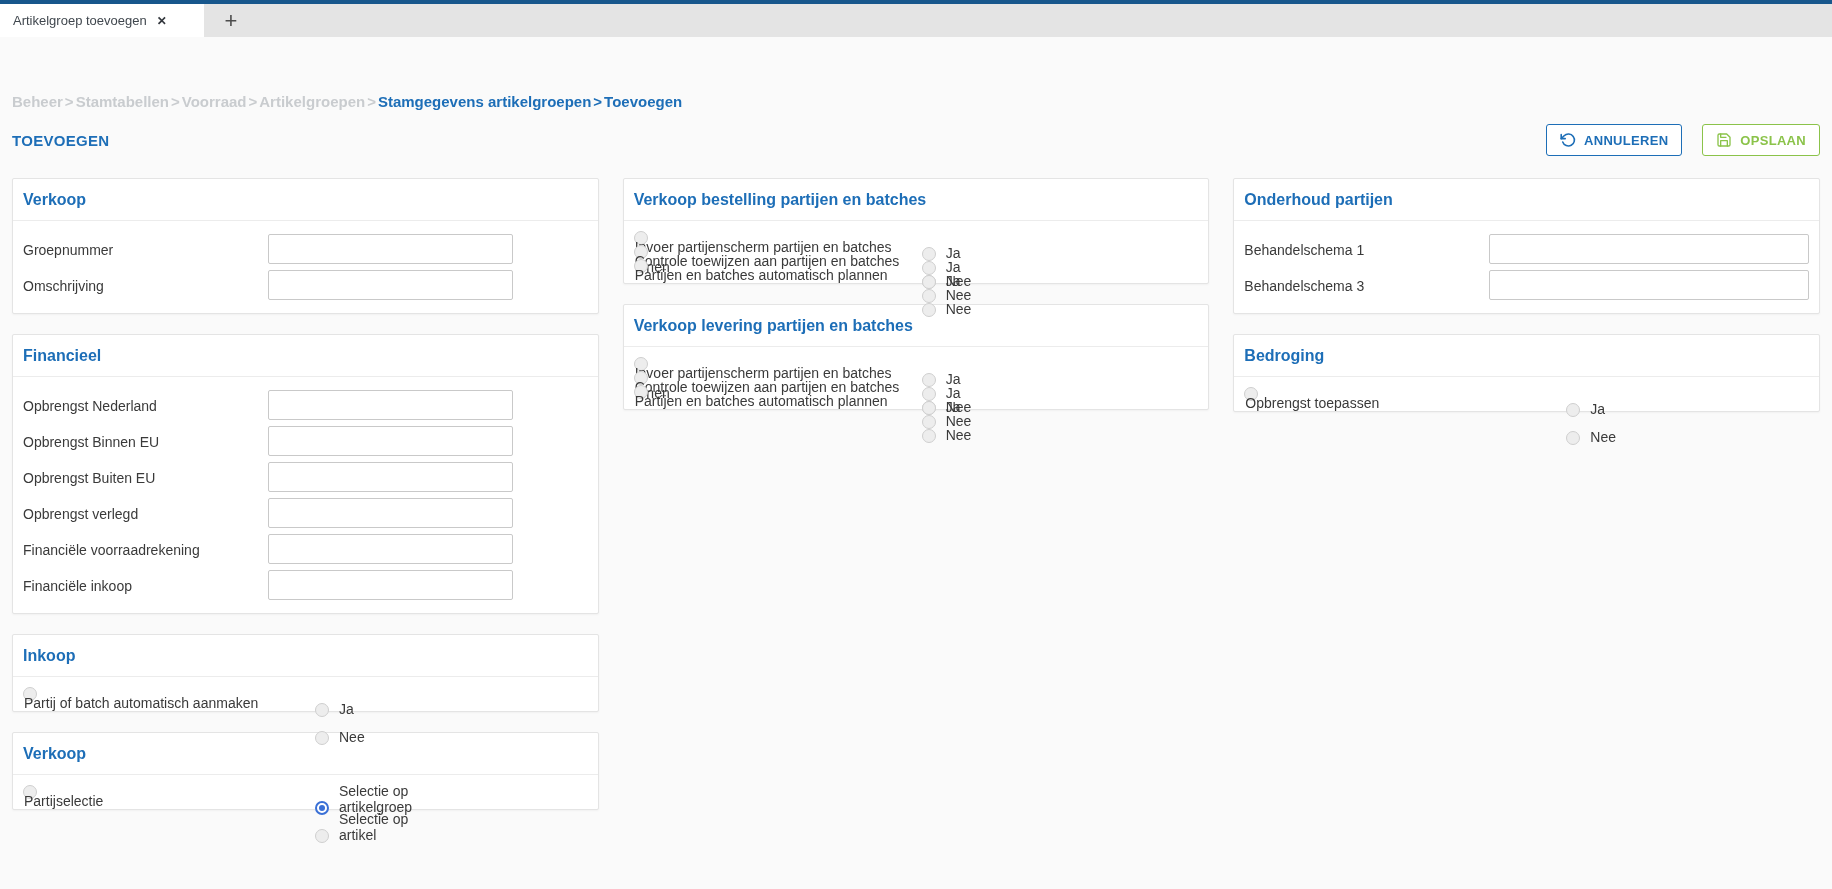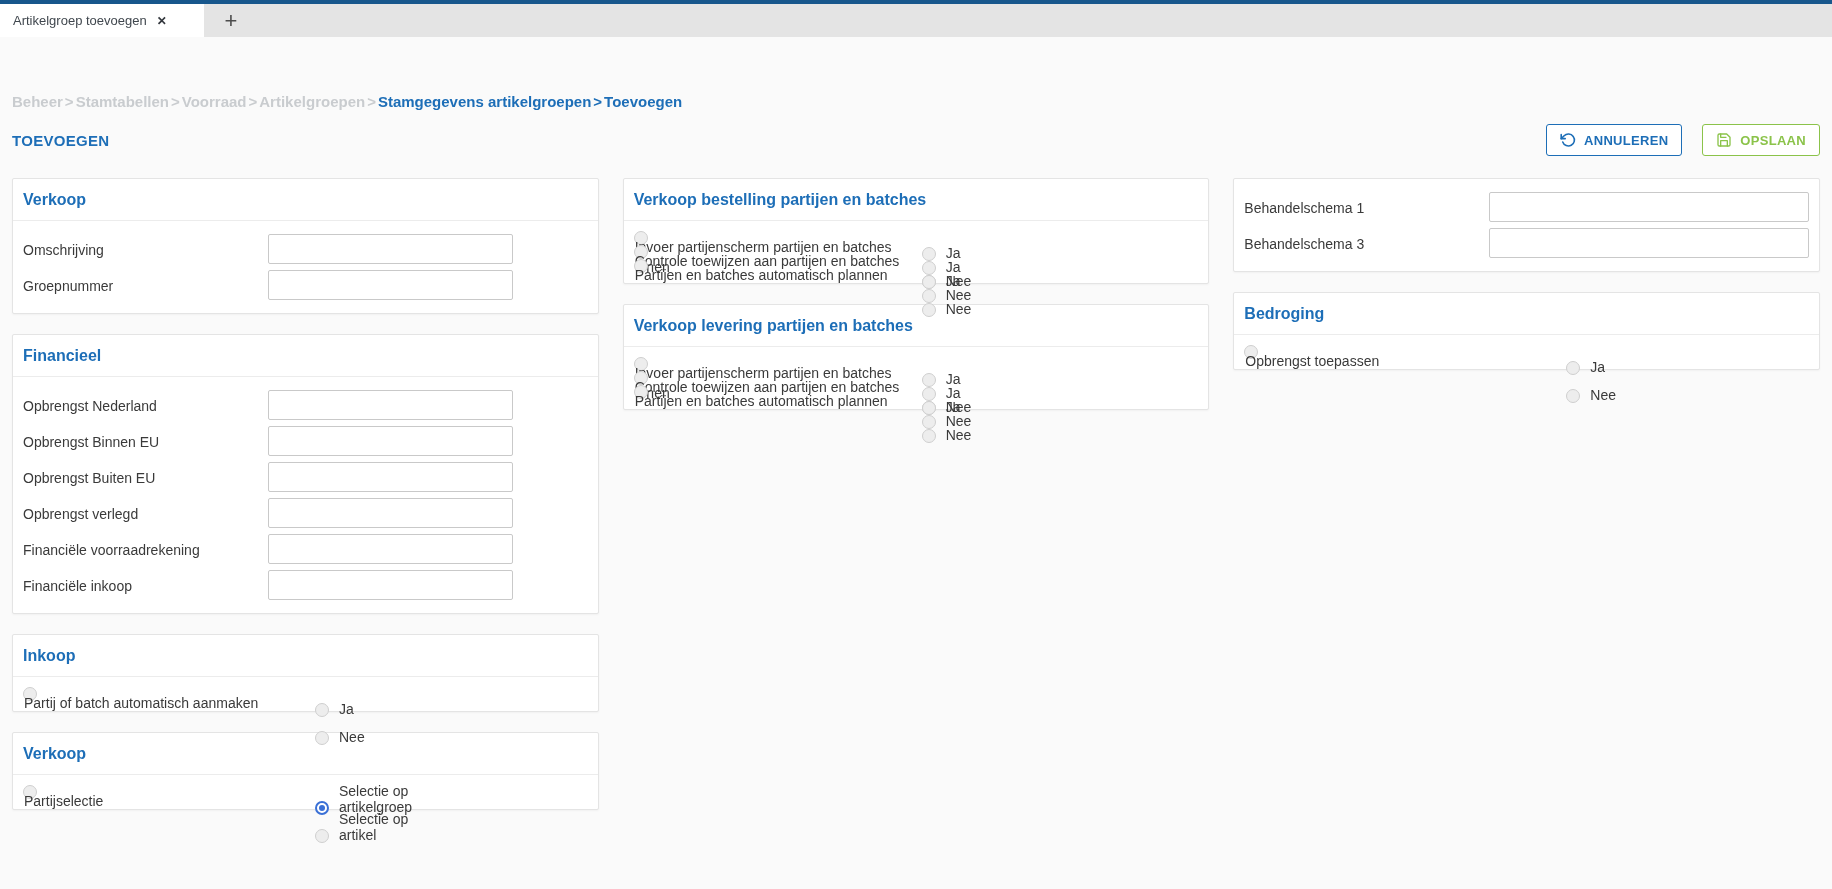--- a/index.html
+++ b/index.html
@@ -149,25 +149,25 @@
     </button>
   </div>
 </div>
 
 <main class="content">
     <div class="col col-1">
       <section class="card">
         <h2 class="card-title">Verkoop</h2>
         <div class="card-body">
           <div class="field-row text">
+            <div class="field-label">Groepnummer</div>
+            <input type="text" class="text-input" value="" style="">
+          </div>
+          <div class="field-row text">
             <div class="field-label">Omschrijving</div>
-            <input type="text" class="text-input" value="" style="">
-          </div>
-          <div class="field-row text">
-            <div class="field-label">Groepnummer</div>
             <input type="text" class="text-input" value="" style="">
           </div>
         </div>
       </section>
       <section class="card">
         <h2 class="card-title">Financieel</h2>
         <div class="card-body">
           <div class="field-row text">
             <div class="field-label">Opbrengst Nederland</div>
             <input type="text" class="text-input" value="" style="">
@@ -316,20 +316,21 @@
                 <span class="radio"></span>
                 <span class="radio-label">Nee</span>
               </label>
             </div>
           </div>
         </div>
       </section>
     </div>
     <div class="col col-3">
       <section class="card">
+        <h2 class="card-title">Onderhoud partijen</h2>
         <div class="card-body">
           <div class="field-row text">
             <div class="field-label">Behandelschema 1</div>
             <input type="text" class="text-input" value="" style="">
           </div>
           <div class="field-row text">
             <div class="field-label">Behandelschema 3</div>
             <input type="text" class="text-input" value="" style="">
           </div>
         </div>

